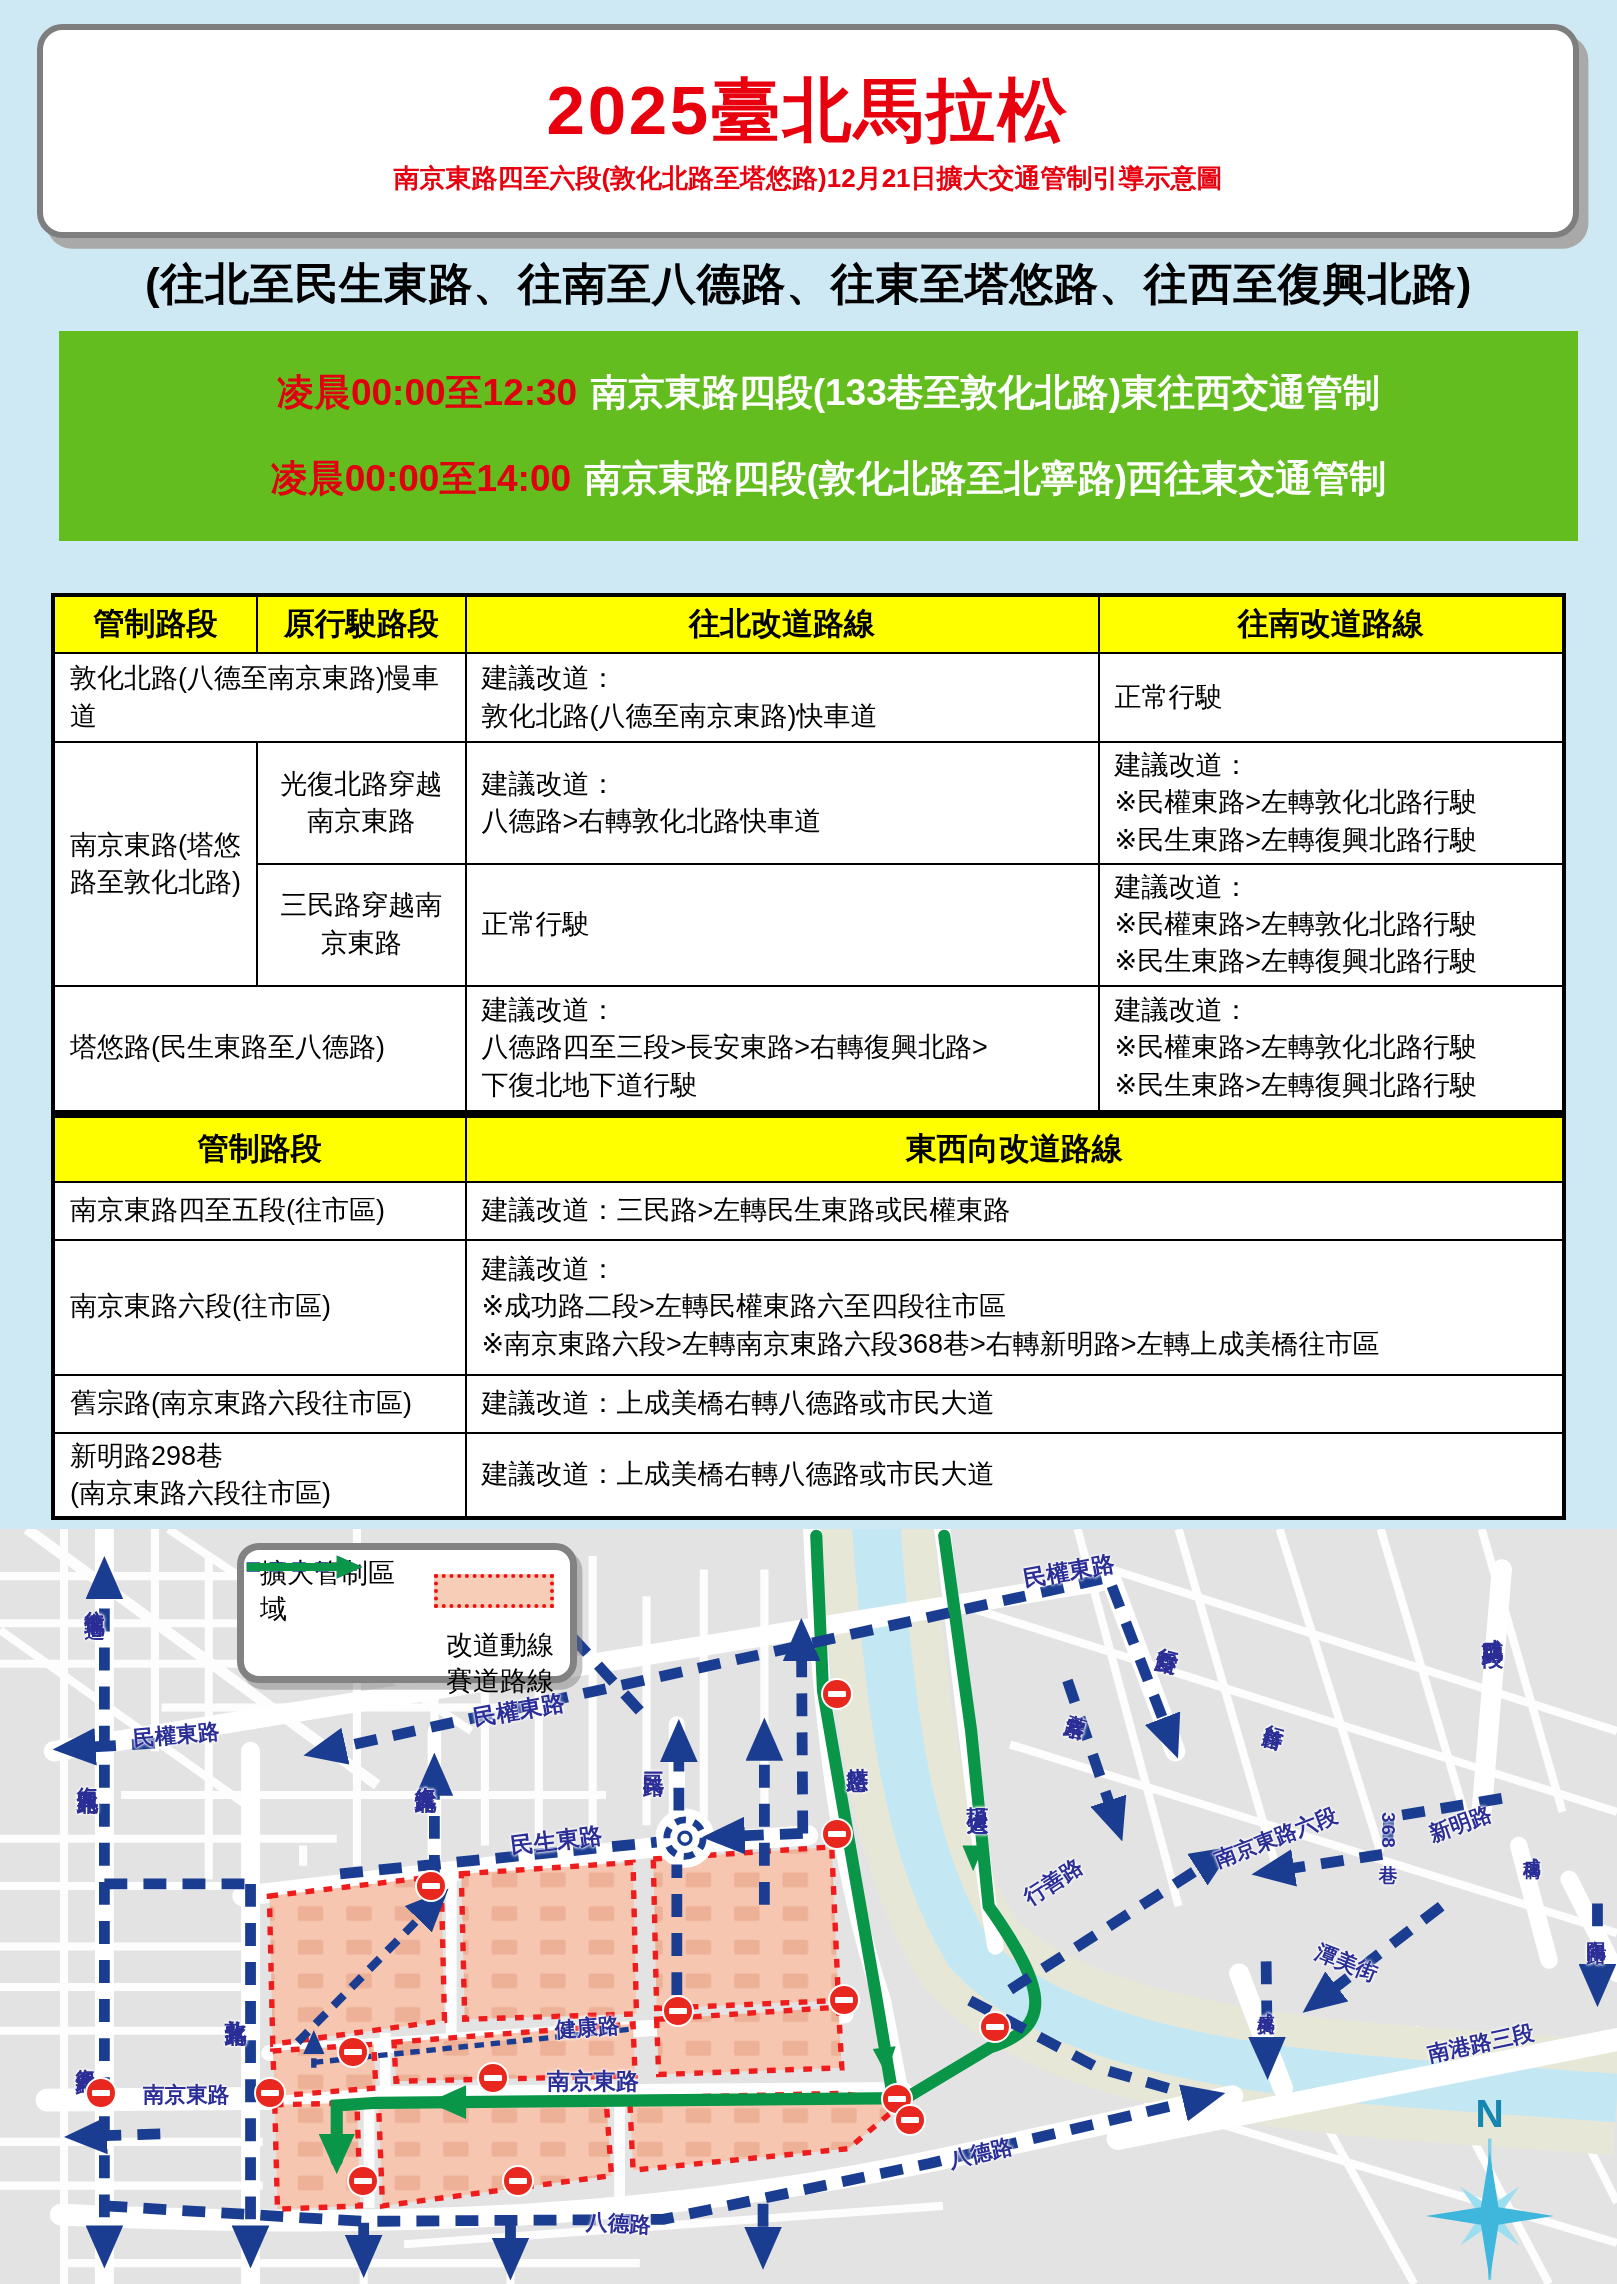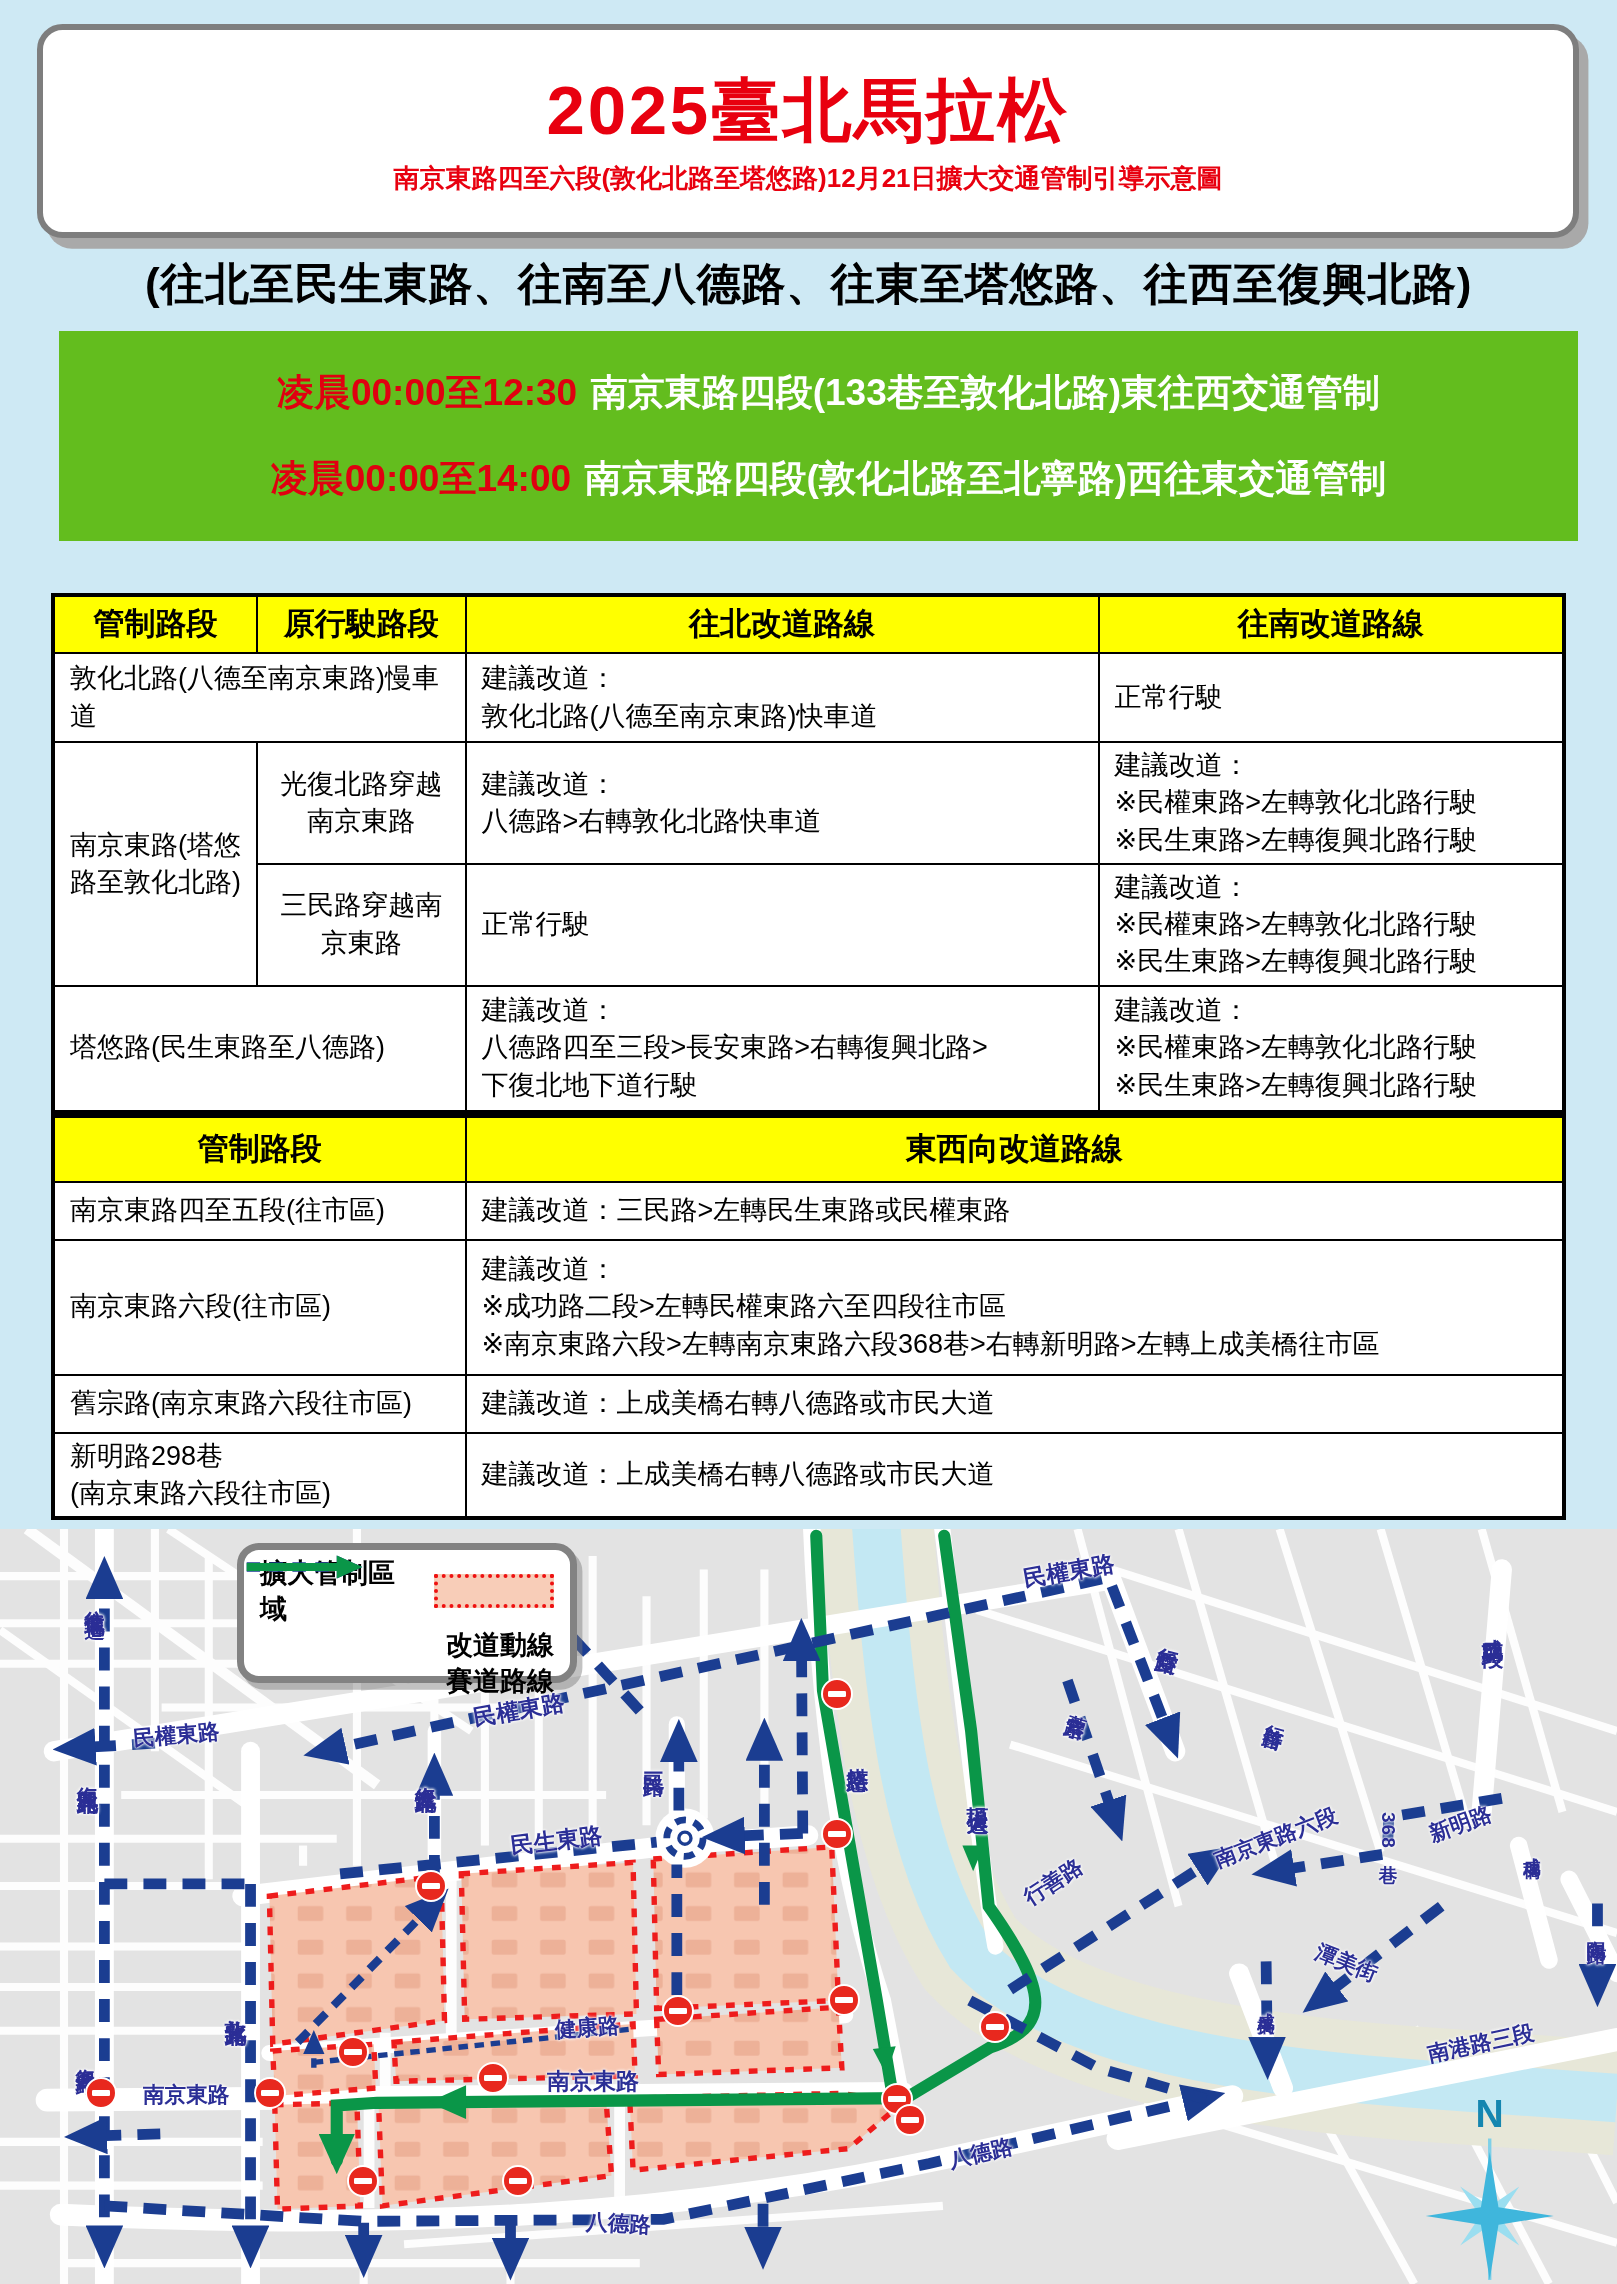--- a/index.html
+++ b/index.html
@@ -54,21 +54,21 @@
   .noentry::after{content:"";position:absolute;left:4.7px;right:4.7px;top:10.8px;height:6.7px;background:#fff;border-radius:1.3px;}
   
   .legend{
     position:absolute;left:237px;top:13.5px;width:340px;height:140px;z-index:8;
     background:#fff;border:7.4px solid #828282;border-radius:21.6px;
     box-shadow:5.4px 6.7px 0 rgba(120,120,120,.45);
     display:flex;flex-direction:column;justify-content:space-evenly;
     padding:5.4px 16px;box-sizing:border-box;
   }
   .legend-row{display:flex;align-items:center;justify-content:flex-end;gap:13.5px;}
-  .legend-label{font-size:27px;font-weight:bold;color:#000;}
+  .legend-label{font-size:27px;font-weight:normal;color:#000;}
   .legend-swatch{width:121px;height:34px;background:#f8cdb8;border:4px dotted #ee1111;box-sizing:border-box;}
   .legend-gfx{width:121px;height:34px;}
 </style>
 </head>
 <body>
 
 <div class="title-card">
   <div class="main-title">2025臺北馬拉松</div>
   <div class="sub-title">南京東路四至六段(敦化北路至塔悠路)12月21日擴大交通管制引導示意圖</div>
 </div>

